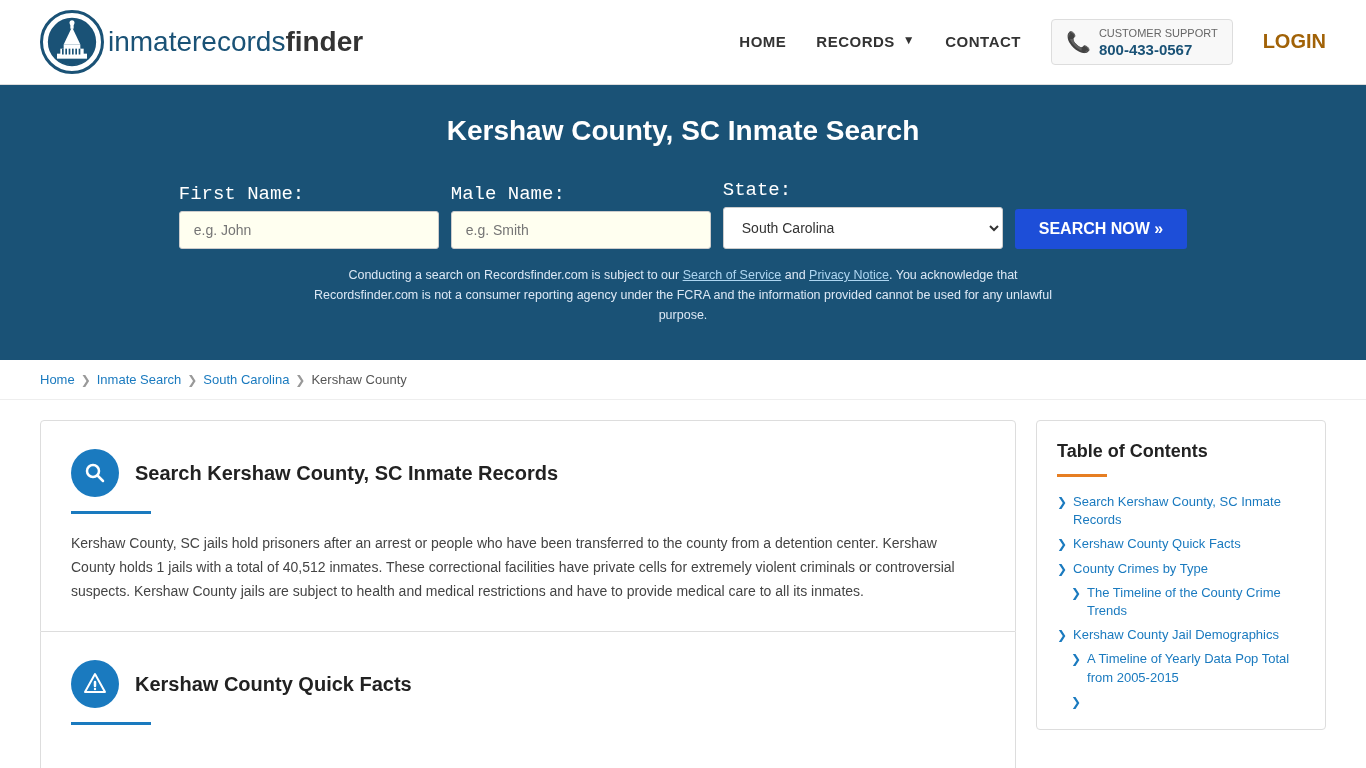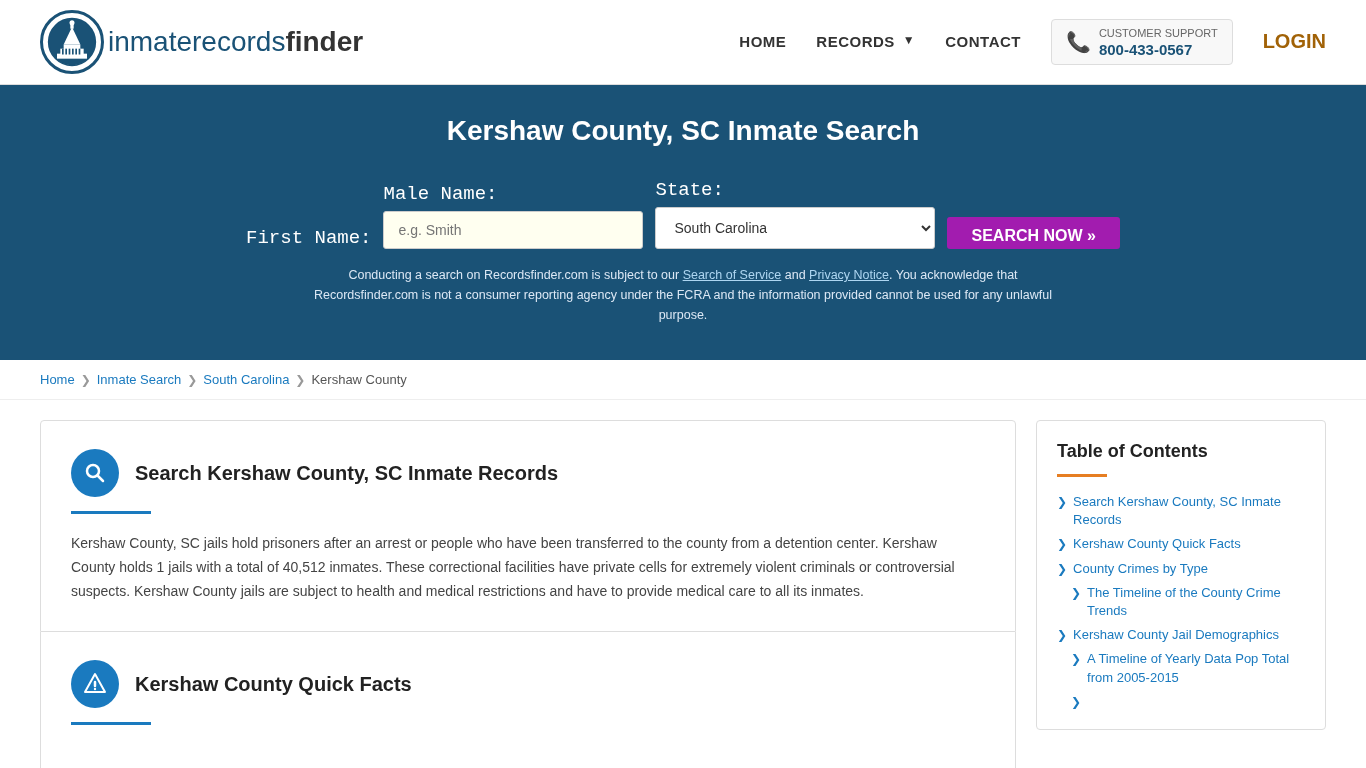--- a/index.html
+++ b/index.html
@@ -139,29 +139,29 @@
       padding: 10px 14px;
       font-size: 14px;
       border: 1px solid #ccc;
       border-radius: 3px;
       background: #fff;
       color: #333;
       width: 280px;
       height: 42px;
     }
     .search-btn {
-      background: #a21caf;
+      background: #1d4ed8;
       color: #fff;
       border: none;
       border-radius: 3px;
       padding: 10px 24px;
       font-size: 16px;
       font-weight: 700;
       cursor: pointer;
-      height: 32px;
+      height: 40px;
       white-space: nowrap;
     }
     .disclaimer {
       font-size: 12.5px;
       color: #dce8f5;
       max-width: 760px;
       margin: 0 auto;
       line-height: 1.6;
     }
     .disclaimer a {
@@ -356,20 +356,21 @@
     </div>
     <span class="login-btn">LOGIN</span>
   </nav>
 </header>
 
 <section class="hero">
   <h1>Kershaw County, SC Inmate Search</h1>
   <div class="search-form">
     <div class="form-group">
       <label class="form-label">First Name:</label>
+      <input class="form-input" type="text" placeholder="e.g. John" style="">
     </div>
     <div class="form-group">
       <label class="form-label">Male Name:</label>
       <input class="form-input" type="text" placeholder="e.g. Smith" style="">
     </div>
     <div class="form-group">
       <label class="form-label">State:</label>
       <select class="form-select">
         <option>South Carolina</option>
         <option>Alabama</option>

